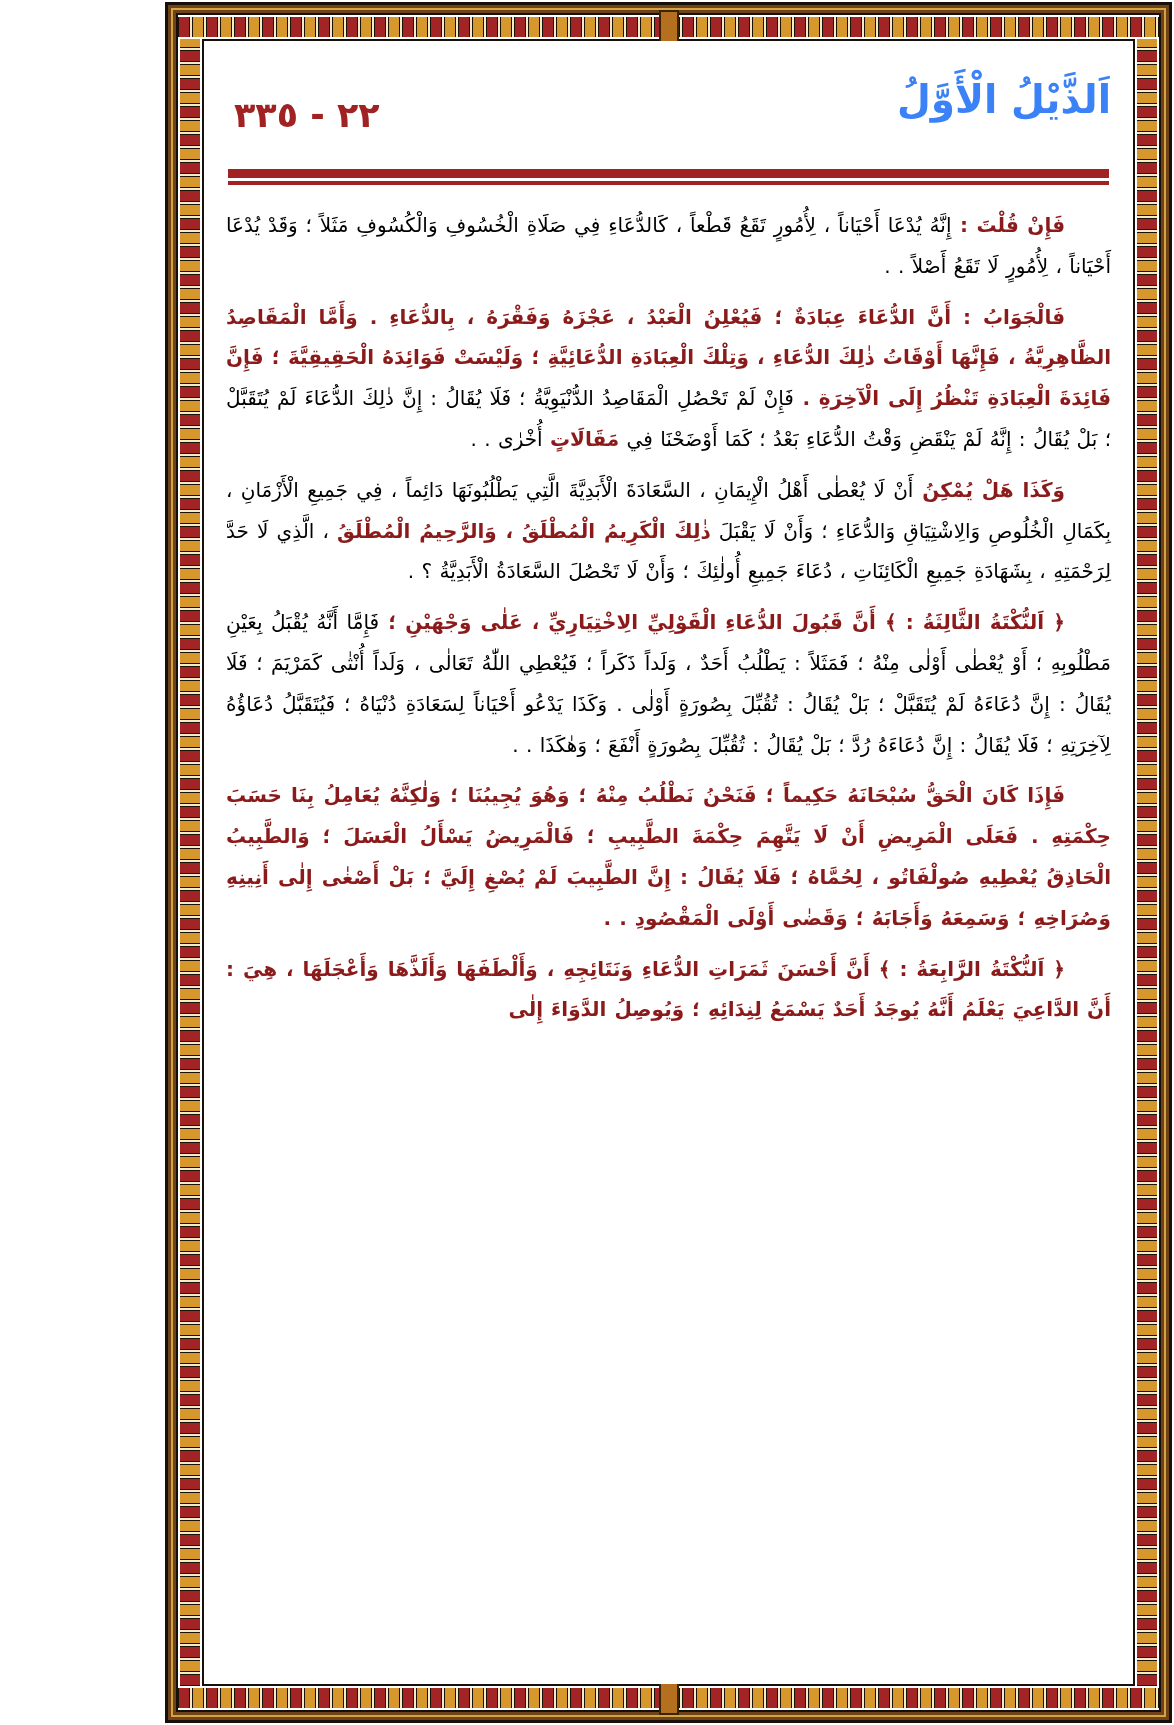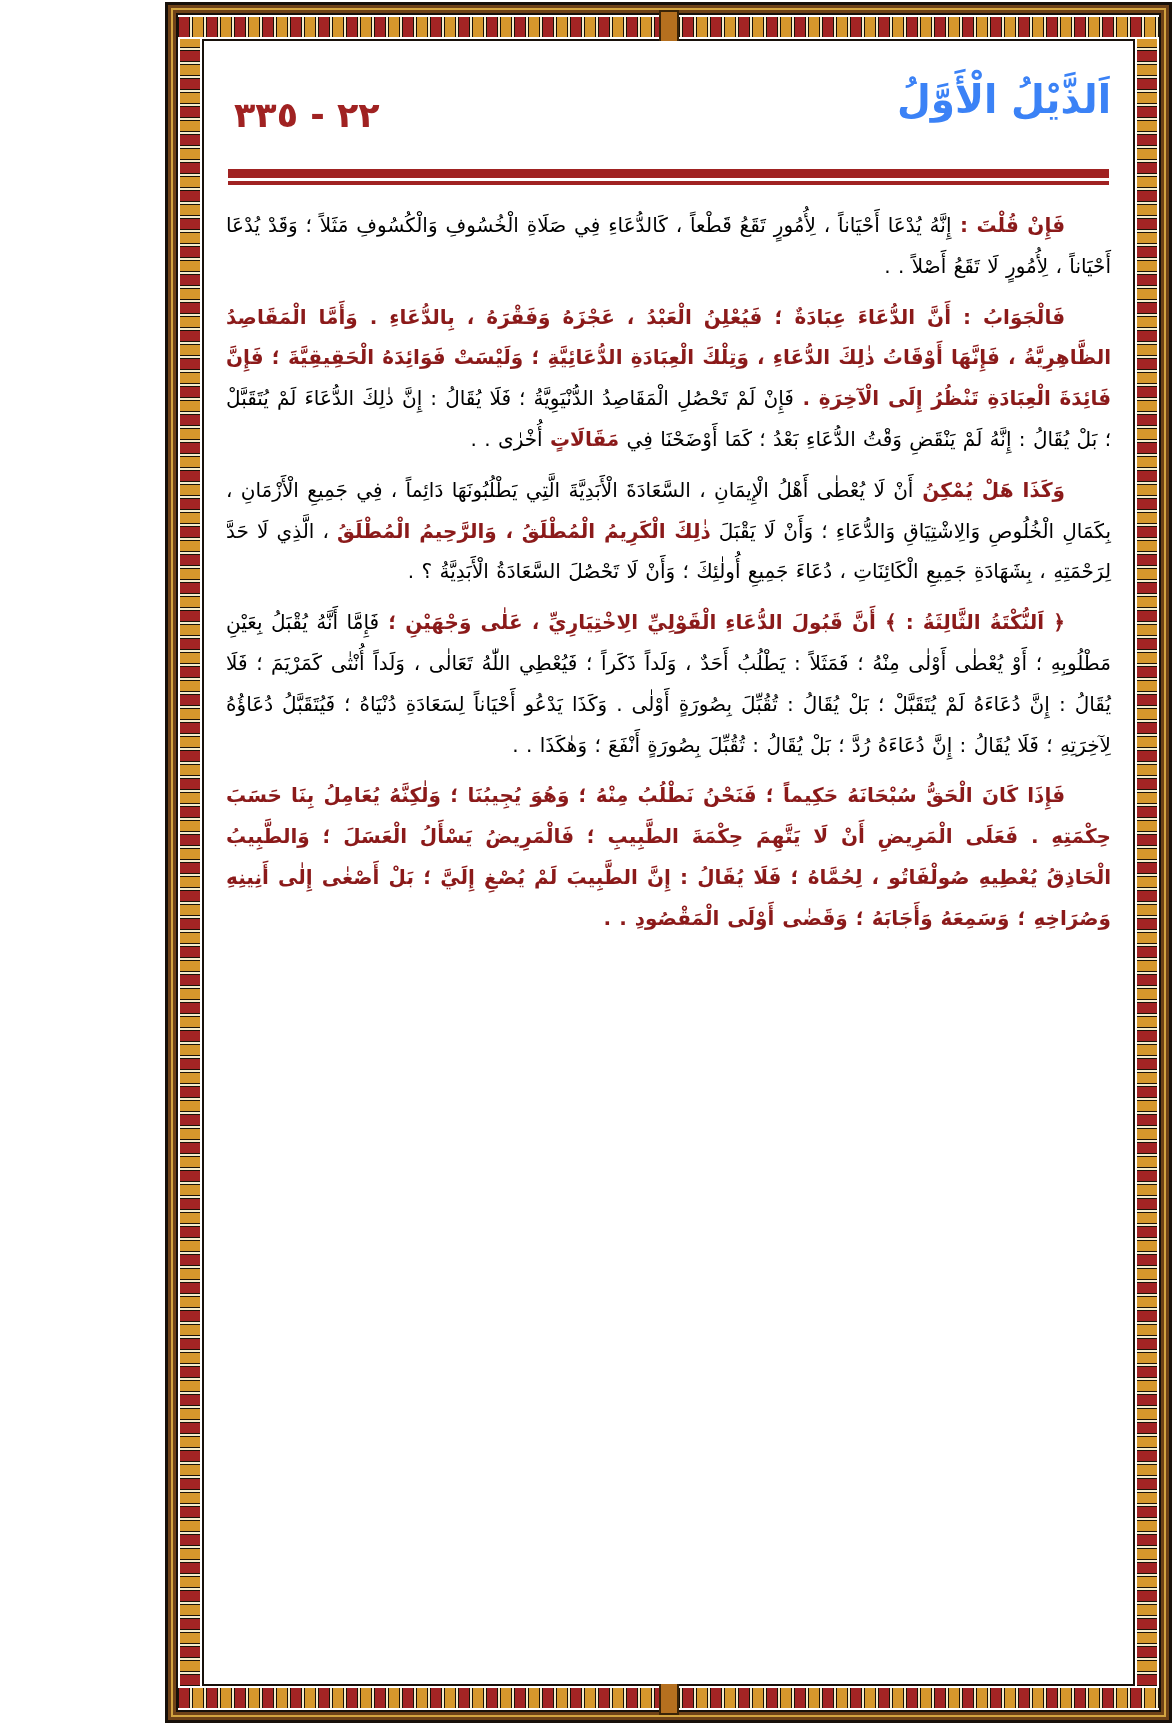--- a/index.html
+++ b/index.html
@@ -105,16 +105,17 @@
       <p><span class="run-red">فَإِنْ قُلْتَ : </span><span class="run-black">إِنَّهُ يُدْعَا أَحْيَاناً ، لِأُمُورٍ تَقَعُ قَطْعاً ، كَالدُّعَاءِ فِي صَلَاةِ الْخُسُوفِ وَالْكُسُوفِ مَثَلاً ؛ وَقَدْ يُدْعَا أَحْيَاناً ، لِأُمُورٍ لَا تَقَعُ أَصْلاً . .</span></p>
 
       <p><span class="run-red">فَالْجَوَابُ : أَنَّ الدُّعَاءَ عِبَادَةٌ ؛ فَيُعْلِنُ الْعَبْدُ ، عَجْزَهُ وَفَقْرَهُ ، بِالدُّعَاءِ . وَأَمَّا الْمَقَاصِدُ الظَّاهِرِيَّةُ ، فَإِنَّهَا أَوْقَاتُ ذٰلِكَ الدُّعَاءِ ، وَتِلْكَ الْعِبَادَةِ الدُّعَائِيَّةِ ؛ وَلَيْسَتْ فَوَائِدَهُ الْحَقِيقِيَّةَ ؛ فَإِنَّ فَائِدَةَ الْعِبَادَةِ تَنْظُرُ إِلَى الْآخِرَةِ . </span><span class="run-black">فَإِنْ لَمْ تَحْصُلِ الْمَقَاصِدُ الدُّنْيَوِيَّةُ ؛ فَلَا يُقَالُ : إِنَّ ذٰلِكَ الدُّعَاءَ لَمْ يُتَقَبَّلْ ؛ بَلْ يُقَالُ : إِنَّهُ لَمْ يَنْقَضِ وَقْتُ الدُّعَاءِ بَعْدُ ؛ كَمَا أَوْضَحْنَا فِي </span><span class="run-red">مَقَالَاتٍ</span><span class="run-black"> أُخْرٰى . .</span></p>
 
       <p><span class="run-red">وَكَذَا هَلْ يُمْكِنُ </span><span class="run-black">أَنْ لَا يُعْطٰى أَهْلُ الْإِيمَانِ ، السَّعَادَةَ الْأَبَدِيَّةَ الَّتِي يَطْلُبُونَهَا دَائِماً ، فِي جَمِيعِ الْأَزْمَانِ ، بِكَمَالِ الْخُلُوصِ وَالِاشْتِيَاقِ وَالدُّعَاءِ ؛ وَأَنْ لَا يَقْبَلَ </span><span class="run-red">ذٰلِكَ الْكَرِيمُ الْمُطْلَقُ ، وَالرَّحِيمُ الْمُطْلَقُ</span><span class="run-black"> ، الَّذِي لَا حَدَّ لِرَحْمَتِهِ ، بِشَهَادَةِ جَمِيعِ الْكَائِنَاتِ ، دُعَاءَ جَمِيعِ أُولٰئِكَ ؛ وَأَنْ لَا تَحْصُلَ السَّعَادَةُ الْأَبَدِيَّةُ ؟ .</span></p>
 
       <p><span class="run-red">﴿ اَلنُّكْتَةُ الثَّالِثَةُ : ﴾ أَنَّ قَبُولَ الدُّعَاءِ الْقَوْلِيِّ الِاخْتِيَارِيِّ ، عَلٰى وَجْهَيْنِ ؛ </span><span class="run-black">فَإِمَّا أَنَّهُ يُقْبَلُ بِعَيْنِ مَطْلُوبِهِ ؛ أَوْ يُعْطٰى أَوْلٰى مِنْهُ ؛ فَمَثَلاً : يَطْلُبُ أَحَدٌ ، وَلَداً ذَكَراً ؛ فَيُعْطِي اللّٰهُ تَعَالٰى ، وَلَداً أُنْثٰى كَمَرْيَمَ ؛ فَلَا يُقَالُ : إِنَّ دُعَاءَهُ لَمْ يُتَقَبَّلْ ؛ بَلْ يُقَالُ : تُقُبِّلَ بِصُورَةٍ أَوْلٰى . وَكَذَا يَدْعُو أَحْيَاناً لِسَعَادَةِ دُنْيَاهُ ؛ فَيُتَقَبَّلُ دُعَاؤُهُ لِآخِرَتِهِ ؛ فَلَا يُقَالُ : إِنَّ دُعَاءَهُ رُدَّ ؛ بَلْ يُقَالُ : تُقُبِّلَ بِصُورَةٍ أَنْفَعَ ؛ وَهٰكَذَا . .</span></p>
 
       <p><span class="run-red">فَإِذَا كَانَ الْحَقُّ سُبْحَانَهُ حَكِيماً ؛ فَنَحْنُ نَطْلُبُ مِنْهُ ؛ وَهُوَ يُجِيبُنَا ؛ وَلٰكِنَّهُ يُعَامِلُ بِنَا حَسَبَ حِكْمَتِهِ . فَعَلَى الْمَرِيضِ أَنْ لَا يَتَّهِمَ حِكْمَةَ الطَّبِيبِ ؛ فَالْمَرِيضُ يَسْأَلُ الْعَسَلَ ؛ وَالطَّبِيبُ الْحَاذِقُ يُعْطِيهِ صُولْفَاتُو ، لِحُمَّاهُ ؛ فَلَا يُقَالُ : إِنَّ الطَّبِيبَ لَمْ يُصْغِ إِلَيَّ ؛ بَلْ أَصْغٰى إِلٰى أَنِينِهِ وَصُرَاخِهِ ؛ وَسَمِعَهُ وَأَجَابَهُ ؛ وَقَضٰى أَوْلَى الْمَقْصُودِ . .</span></p>
 
+      <p><span class="run-red">﴿ اَلنُّكْتَةُ الرَّابِعَةُ : ﴾ أَنَّ أَحْسَنَ ثَمَرَاتِ الدُّعَاءِ وَنَتَائِجِهِ ، وَأَلْطَفَهَا وَأَلَذَّهَا وَأَعْجَلَهَا ، هِيَ : أَنَّ الدَّاعِيَ يَعْلَمُ أَنَّهُ يُوجَدُ أَحَدٌ يَسْمَعُ لِنِدَائِهِ ؛ وَيُوصِلُ الدَّوَاءَ إِلٰى</span></p>
 
     </div>
   </div>
 </div>
 
 </body></html>

